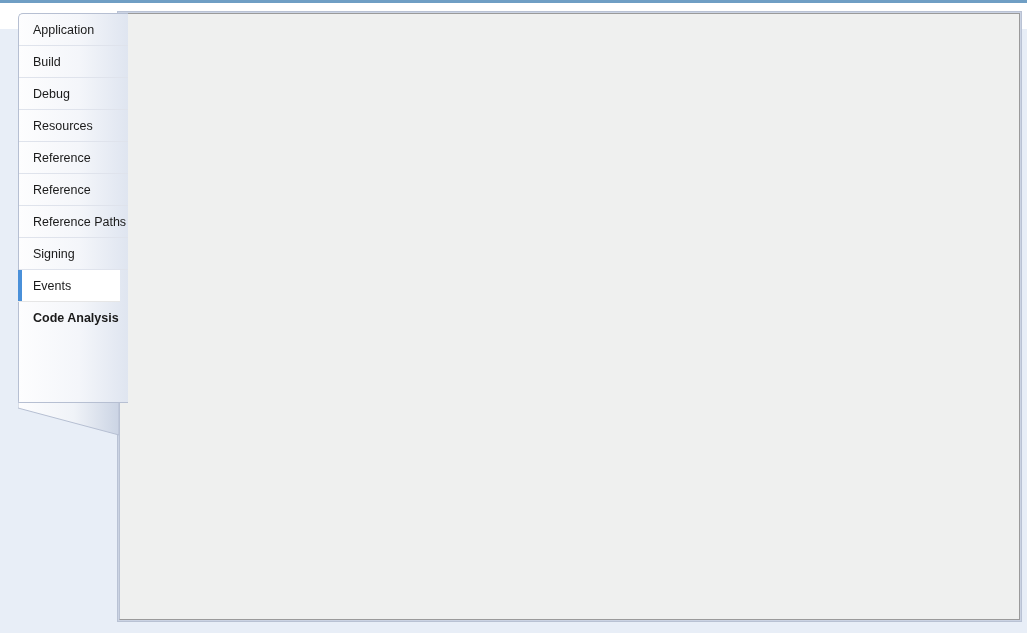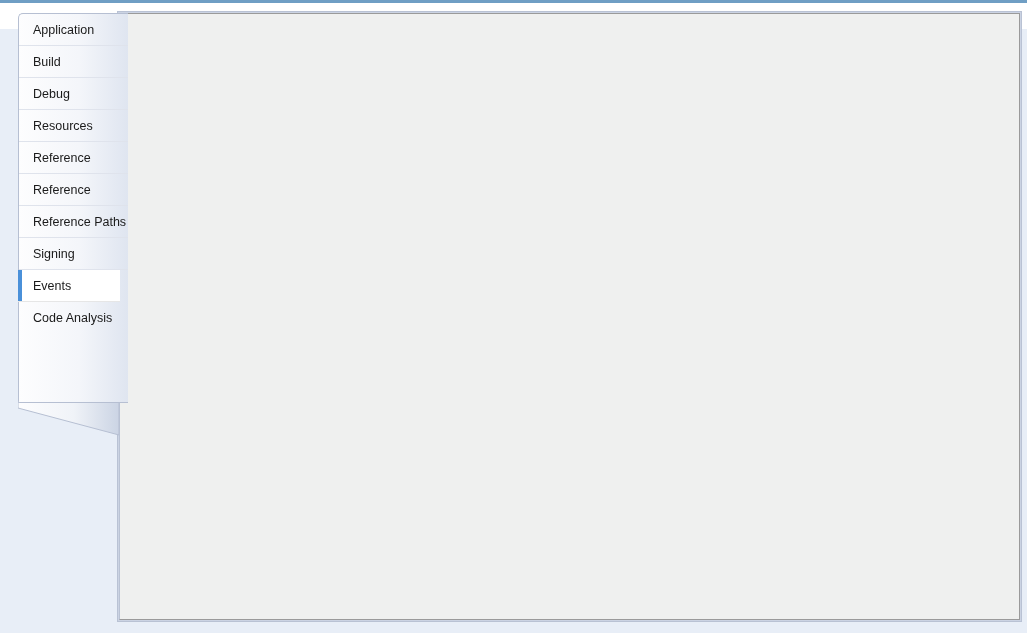--- a/index.html
+++ b/index.html
@@ -48,21 +48,21 @@
     position: relative;
     height: 32px;
     line-height: 32px;
     padding-left: 14px;
     font-size: 12.5px;
     color: #1a1a1a;
     border-bottom: 1px solid #dfe3ec;
     white-space: nowrap;
     cursor: default;
   }
-  .side-item:last-child { border-bottom: none; }
+  .side-item:last-child { border-bottom: none; font-weight: bold; }
   .side-item.selected {
     background: #ffffff;
     border-bottom: 1px solid #e6e6e6;
     margin-left: -1px;
     padding-left: 15px;
     width: 102px;
   }
   .side-item.selected::before {
     content: "";
     position: absolute;

